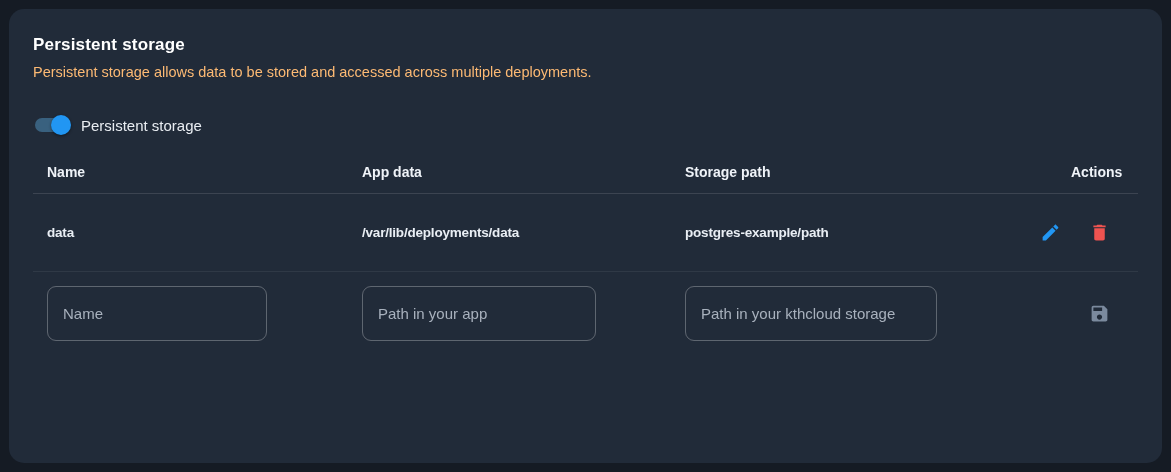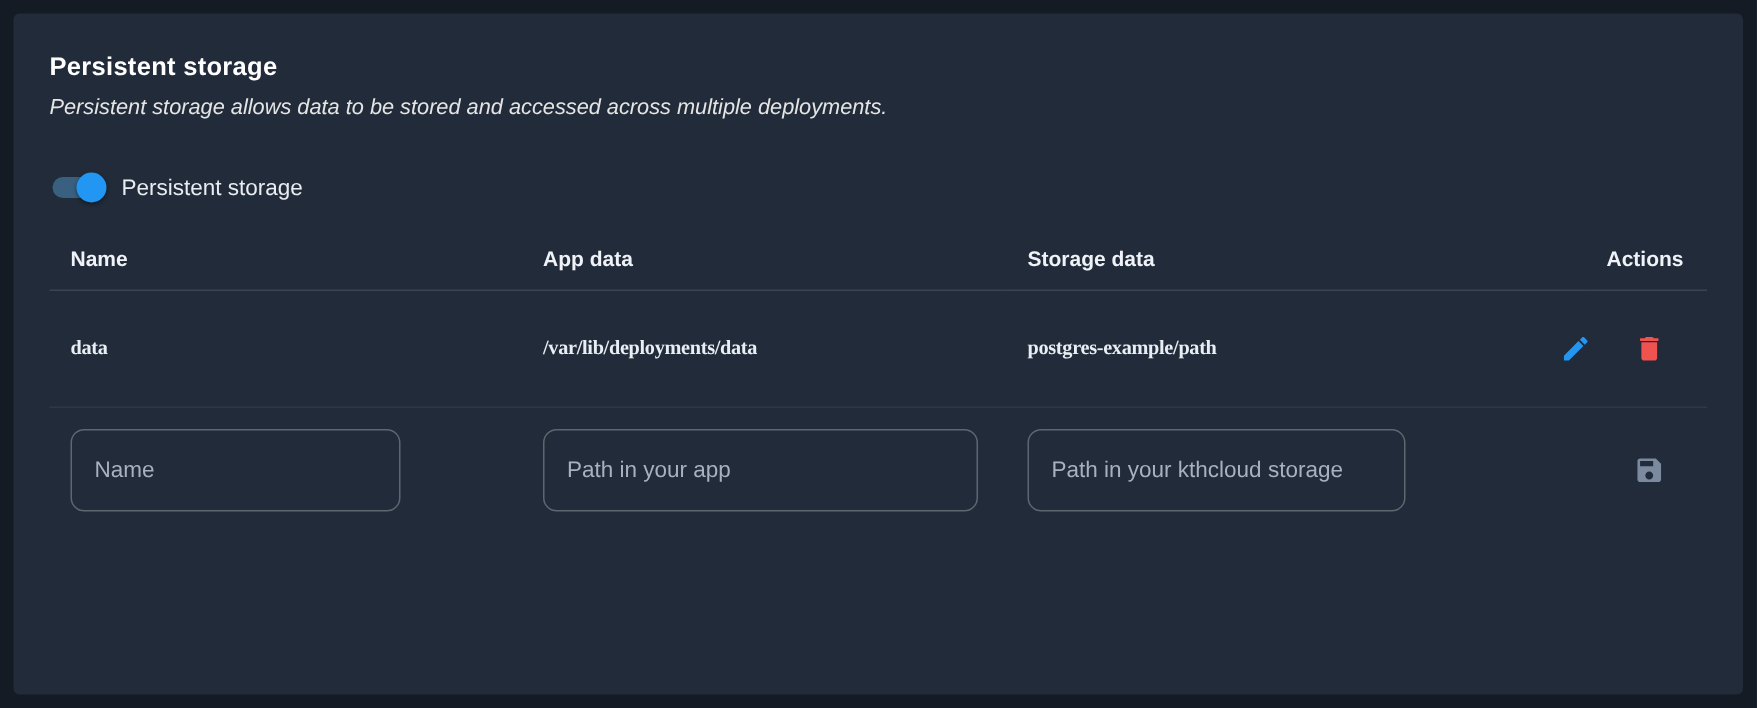--- a/index.html
+++ b/index.html
@@ -5,25 +5,25 @@
   * { margin:0; padding:0; box-sizing:border-box; }
   html,body { width:1171px; height:472px; }
   body {
     background:#151b24;
     font-family:"Liberation Sans", sans-serif;
     -webkit-font-smoothing:antialiased;
     overflow:hidden;
   }
   .card {
     position:absolute; left:9px; top:9px; width:1153px; height:454px;
-    background:#212b39; border-radius:4px;
+    background:#212b39; border-radius:15px;
     padding:26px 24px 24px 24px;
   }
   .title { color:#ffffff; font-size:17px; font-weight:700; letter-spacing:.2px; }
-  .subtitle { color:#e5e5e5; font-size:14.5px; margin-top:9px;font-style:italic; }
+  .subtitle { color:#fdba74; font-size:14.5px; margin-top:9px; }
 
   .toggle-row { display:flex; align-items:center; margin-top:33px; height:24px; }
   .switch { position:relative; width:38px; height:20px; margin-left:0; cursor:pointer; flex:0 0 auto; }
   .switch .track {
     position:absolute; left:2px; top:3px; width:33px; height:14px;
     border-radius:7px; background:#39617f;
   }
   .switch .thumb {
     position:absolute; right:0; top:0; width:20px; height:20px;
     border-radius:50%; background:#2196f3;
@@ -37,38 +37,38 @@
   col.c-app { width:323px; }
   col.c-storage { width:386px; }
   col.c-actions { width:auto; }
   thead th {
     height:42px; color:#eff3f8; font-size:14px; font-weight:700;
     border-bottom:1px solid rgba(255,255,255,0.12);
   }
   tbody tr.data-row td {
     height:78px;
     border-bottom:1px solid rgba(255,255,255,0.065);
-    font-family:Liberation Serif, serif;
+    font-family:Liberation Sans, sans-serif;
     font-size:13.5px; font-weight:700; color:#e9eef4; letter-spacing:-0.2px;
   }
   td.actions-cell, th.actions-col { padding-right:28px; }
   .actions-wrap { display:flex; justify-content:flex-end; align-items:center; gap:28px; }
   .icon-btn { background:none; border:none; cursor:pointer; padding:0; display:flex; align-items:center; }
   .icon-btn svg { display:block; }
 
   tr.input-row td { height:84px; }
   .field {
     height:55px; background:transparent;
     border:1px solid rgba(255,255,255,0.28); border-radius:9px;
     color:#e9edf2; font-size:15px; font-family:"Liberation Sans", sans-serif;
     padding:0 15px; outline:none; display:block;
   }
   .field::placeholder { color:#a8b1bd; opacity:1; }
   .f-name { width:220px; }
-  .f-app { width:290px; }
+  .f-app { width:234px; }
   .f-storage { width:252px; }
 </style>
 </head>
 <body>
 
 <div class="card">
 
   <div class="title">Persistent storage</div>
   <div class="subtitle">Persistent storage allows data to be stored and accessed across multiple deployments.</div>
 
@@ -84,21 +84,21 @@
     <colgroup>
         <col class="c-name">
         <col class="c-app">
         <col class="c-storage">
         <col class="c-actions">
       </colgroup>
     <thead>
       <tr>
         <th>Name</th>
         <th>App data</th>
-        <th>Storage data</th>
+        <th>Storage path</th>
         <th class="actions-col" style="text-align:left;">Actions</th>
       </tr>
     </thead>
     <tbody>
       <tr class="data-row">
         <td>data</td>
         <td>/var/lib/deployments/data</td>
         <td>postgres-example/path</td>
         <td class="actions-cell">
           <div class="actions-wrap">

